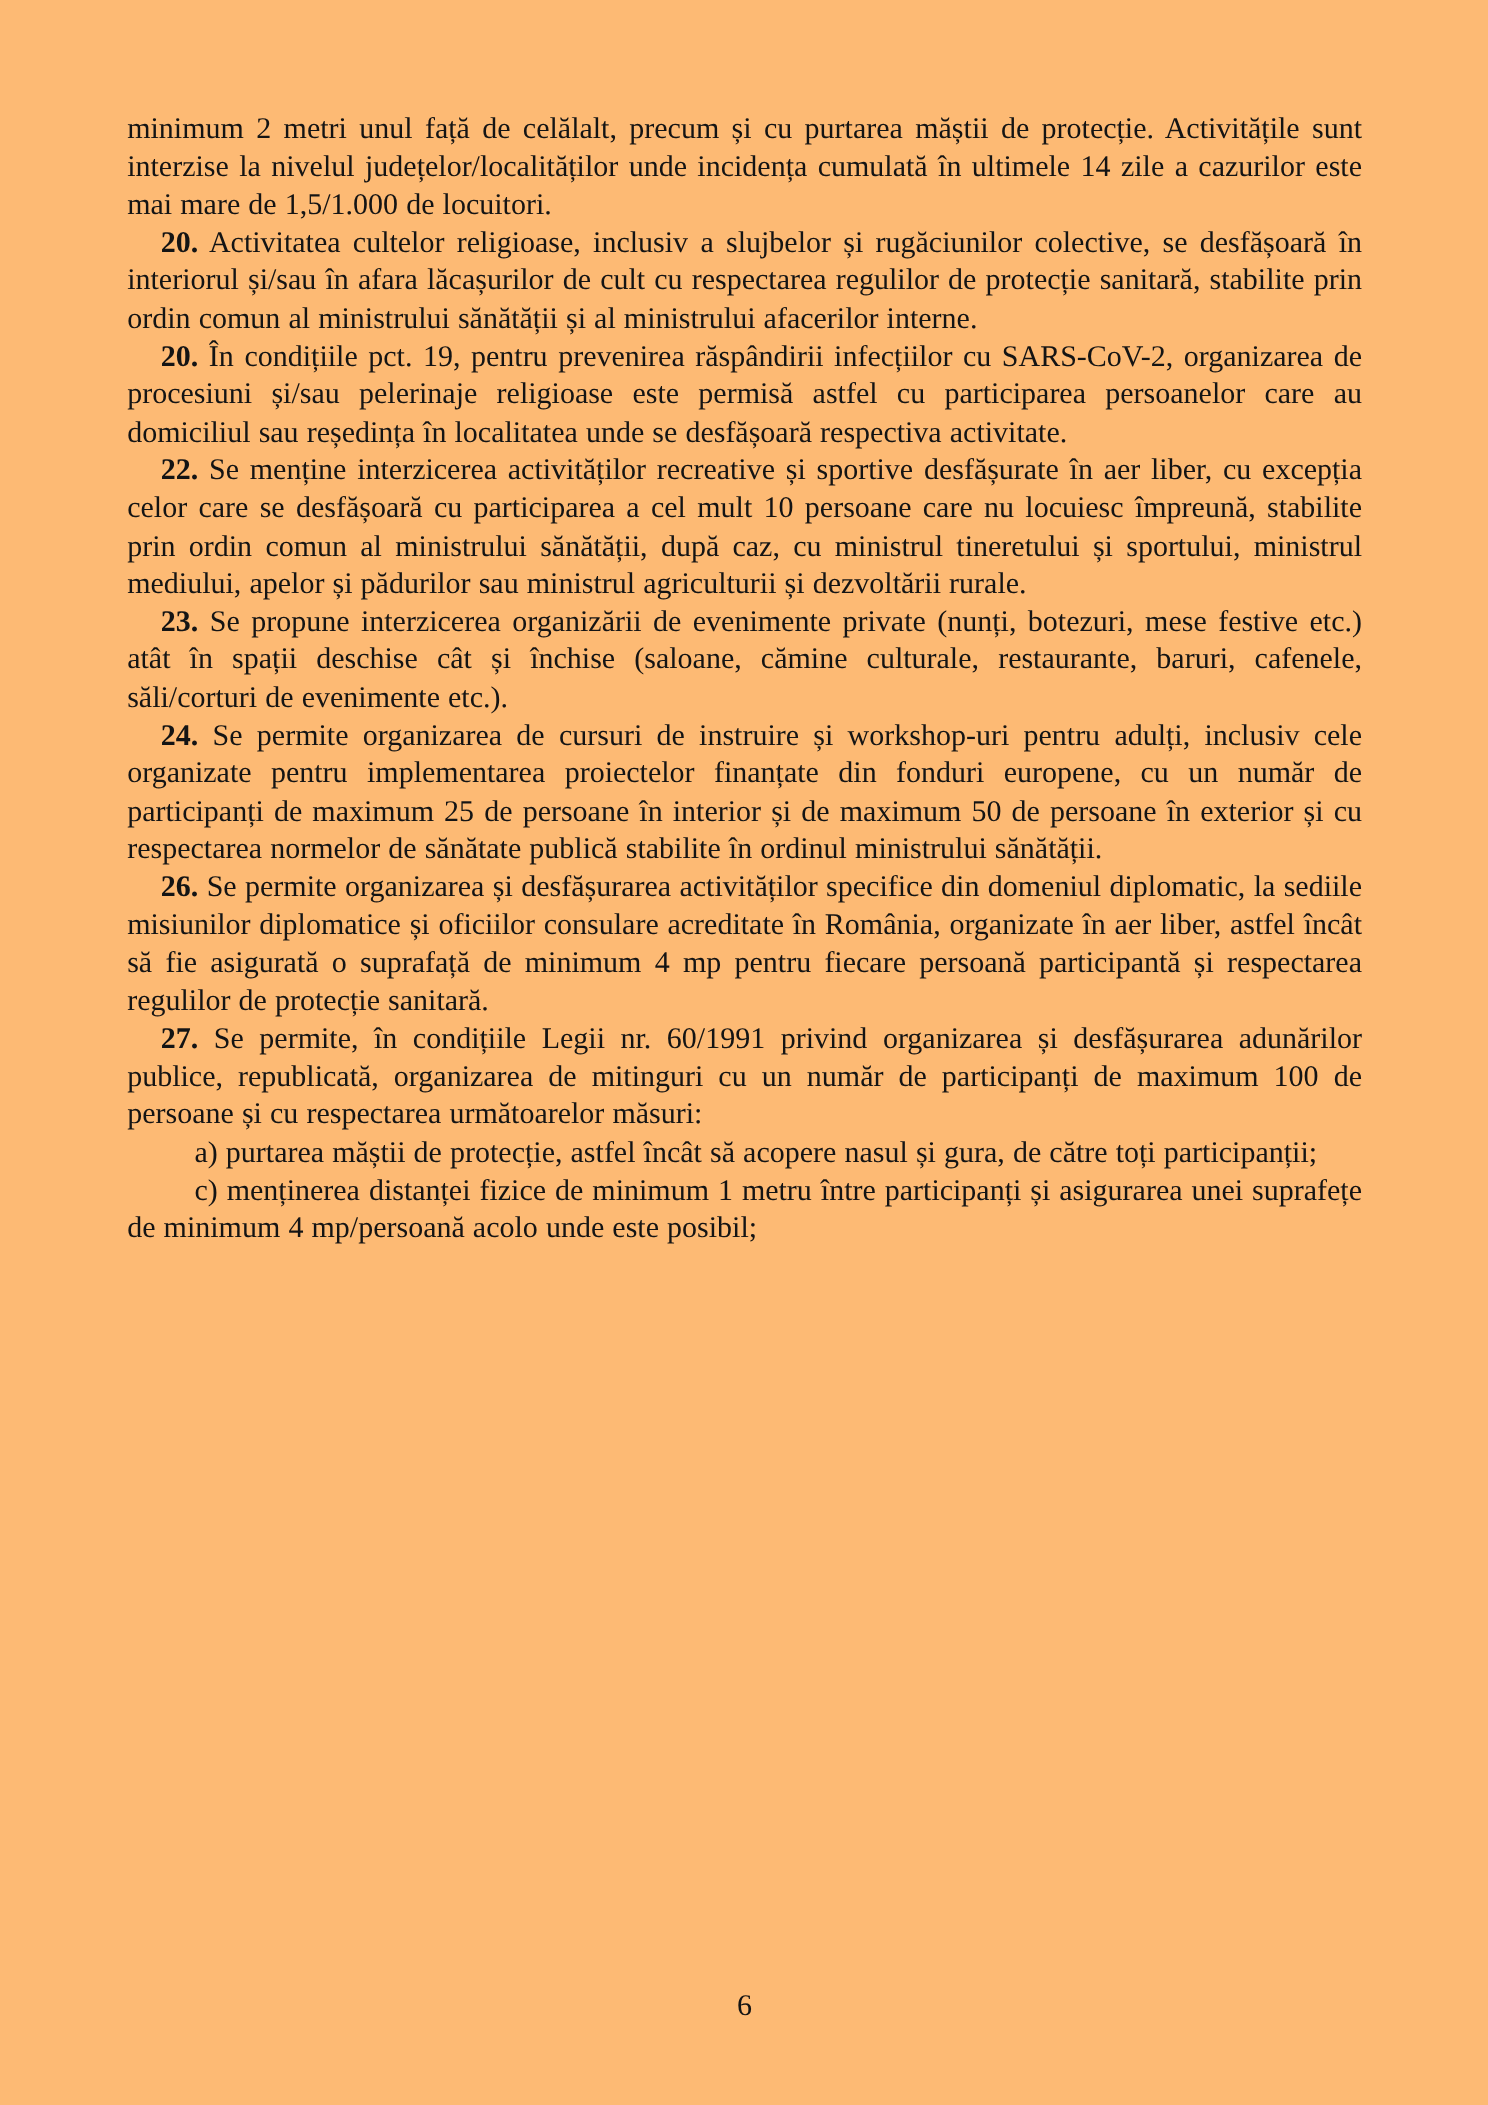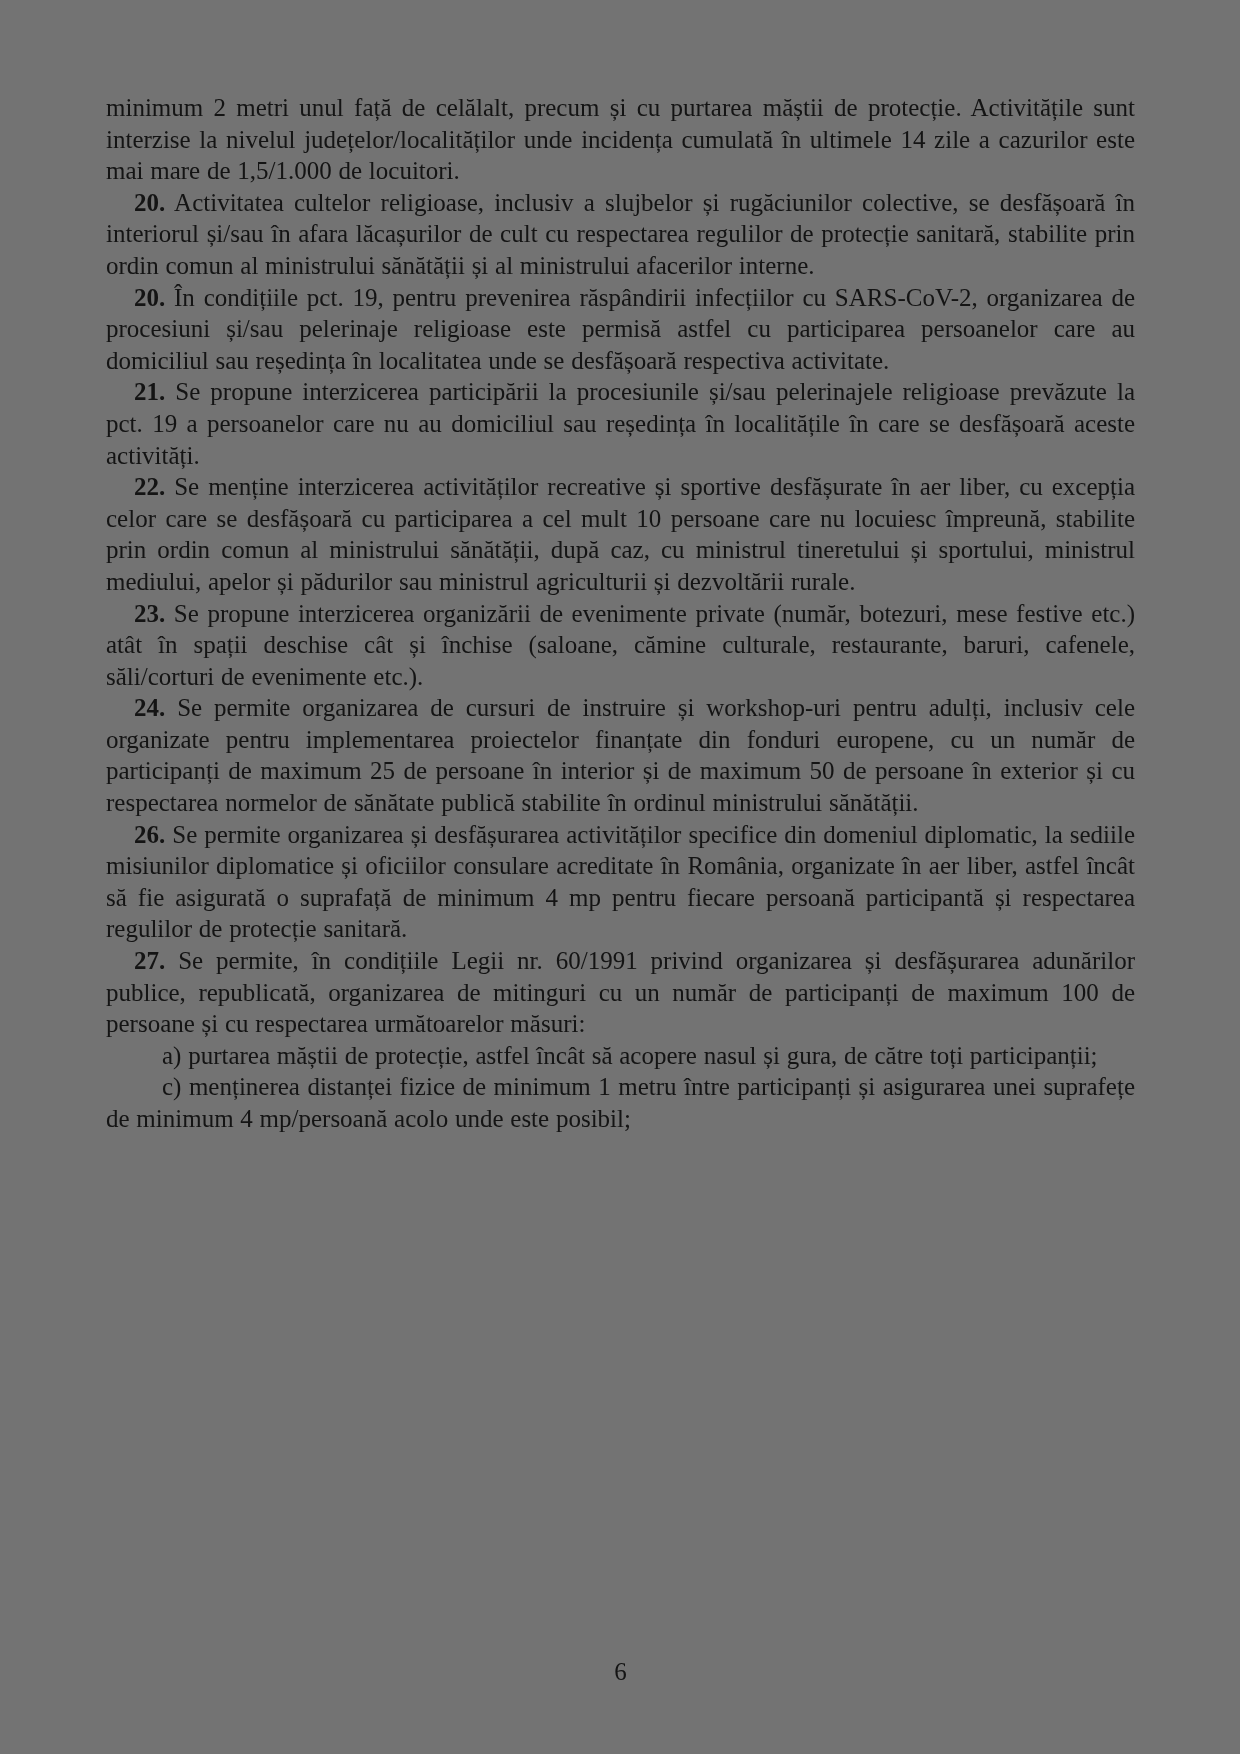--- a/index.html
+++ b/index.html
@@ -7,21 +7,21 @@
     padding: 0;
     background: #ffffff;
     width: 1240px;
     height: 1754px;
     overflow: hidden;
   }
   .page {
     position: relative;
     width: 1240px;
     height: 1754px;
-    background: #737373;
+    background: #fdba74;
     color: #141414;
     font-family: "Liberation Serif", "DejaVu Serif", serif;
   }
   .doc-body {
     position: absolute;
     left: 106px;
     top: 92px;
     width: 1029px;
   }
   p.para {
@@ -49,23 +49,22 @@
   }
 </style>
 </head>
 <body>
 
 <div class="page">
   <div class="doc-body">
       <p class="para continuation"><span>minimum 2 metri unul față de celălalt, precum și cu purtarea măștii de protecție. Activitățile sunt interzise la nivelul județelor/localităților unde incidența cumulată în ultimele 14 zile a cazurilor este mai mare de 1,5/1.000 de locuitori.</span></p>
       <p class="para numbered"><span class="num">20.</span> <span>Activitatea cultelor religioase, inclusiv a slujbelor și rugăciunilor colective, se desfășoară în interiorul și/sau în afara lăcașurilor de cult cu respectarea regulilor de protecție sanitară, stabilite prin ordin comun al ministrului sănătății și al ministrului afacerilor interne.</span></p>
       <p class="para numbered"><span class="num">20.</span> <span>În condițiile pct. 19, pentru prevenirea răspândirii infecțiilor cu SARS-CoV-2, organizarea de procesiuni și/sau pelerinaje religioase este permisă astfel cu participarea persoanelor care au domiciliul sau reședința în localitatea unde se desfășoară respectiva activitate.</span></p>
-      <p class="para numbered"><span class="num">21.</span> <span>Se propune interzicerea participării la procesiunile și/sau pelerinajele religioase prevăzute la pct. 19 a persoanelor care nu au domiciliul sau reședința în localitățile în care se desfășoară aceste activități.</span></p>
       <p class="para numbered"><span class="num">22.</span> <span>Se menține interzicerea activităților recreative și sportive desfășurate în aer liber, cu excepția celor care se desfășoară cu participarea a cel mult 10 persoane care nu locuiesc împreună, stabilite prin ordin comun al ministrului sănătății, după caz, cu ministrul tineretului și sportului, ministrul mediului, apelor și pădurilor sau ministrul agriculturii și dezvoltării rurale.</span></p>
-      <p class="para numbered"><span class="num">23.</span> <span>Se propune interzicerea organizării de evenimente private (număr, botezuri, mese festive etc.) atât în spații deschise cât și închise (saloane, cămine culturale, restaurante, baruri, cafenele, săli/corturi de evenimente etc.).</span></p>
+      <p class="para numbered"><span class="num">23.</span> <span>Se propune interzicerea organizării de evenimente private (nunți, botezuri, mese festive etc.) atât în spații deschise cât și închise (saloane, cămine culturale, restaurante, baruri, cafenele, săli/corturi de evenimente etc.).</span></p>
       <p class="para numbered"><span class="num">24.</span> <span>Se permite organizarea de cursuri de instruire și workshop-uri pentru adulți, inclusiv cele organizate pentru implementarea proiectelor finanțate din fonduri europene, cu un număr de participanți de maximum 25 de persoane în interior și de maximum 50 de persoane în exterior și cu respectarea normelor de sănătate publică stabilite în ordinul ministrului sănătății.</span></p>
       <p class="para numbered"><span class="num">26.</span> <span>Se permite organizarea și desfășurarea activităților specifice din domeniul diplomatic, la sediile misiunilor diplomatice și oficiilor consulare acreditate în România, organizate în aer liber, astfel încât să fie asigurată o suprafață de minimum 4 mp pentru fiecare persoană participantă și respectarea regulilor de protecție sanitară.</span></p>
       <p class="para numbered"><span class="num">27.</span> <span>Se permite, în condițiile Legii nr. 60/1991 privind organizarea și desfășurarea adunărilor publice, republicată, organizarea de mitinguri cu un număr de participanți de maximum 100 de persoane și cu respectarea următoarelor măsuri:</span></p>
       <p class="para lettered"><span class="num">a)</span> <span>purtarea măștii de protecție, astfel încât să acopere nasul și gura, de către toți participanții;</span></p>
       <p class="para lettered"><span class="num">c)</span> <span>menținerea distanței fizice de minimum 1 metru între participanți și asigurarea unei suprafețe de minimum 4 mp/persoană acolo unde este posibil;</span></p>
     </div>
   <div class="page-footer">
     <span>6</span>
   </div>
 </div>

